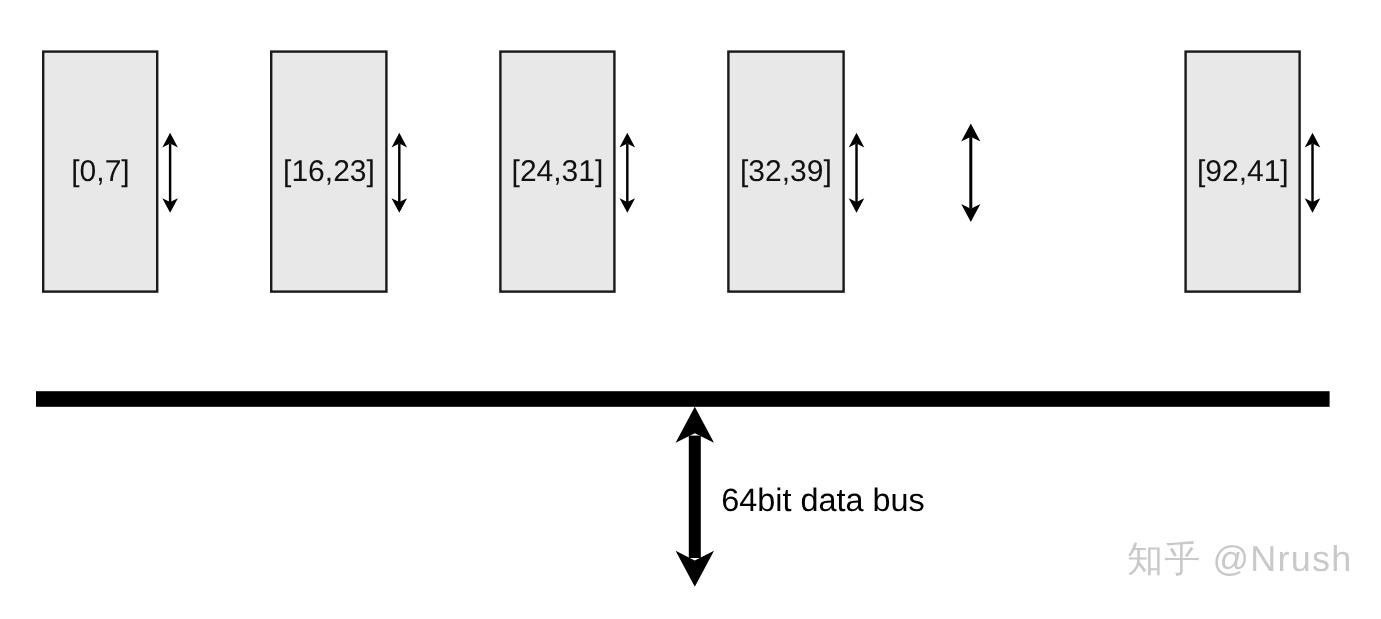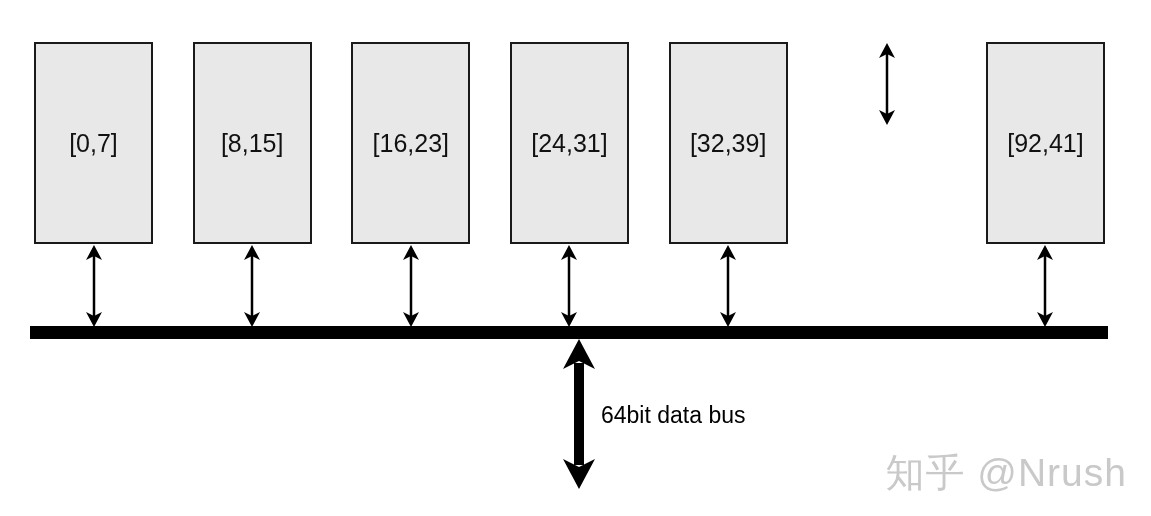--- a/index.html
+++ b/index.html
@@ -26,21 +26,21 @@
     left: 35px;
     top: 42px;
     width: 1069px;
     display: flex;
     justify-content: space-between;
   }
 
   .bank {
     width: 117px;
     display: flex;
-    flex-direction: column;
+    flex-direction: row;
     align-items: center;
   }
 
   .chip {
     width: 119px;
     height: 202px;
     background: var(--box-fill);
     border: 2px solid var(--box-border);
     display: flex;
     align-items: center;
@@ -74,30 +74,30 @@
     left: 561px;
     top: 339px;
     width: 36px;
     height: 150px;
   }
 
   .bus-label {
     position: absolute;
     left: 601px;
     top: 402px;
-    font-size: 23px;
+    font-size: 27px;
     color: #000000;
     white-space: nowrap;
   }
 
   .watermark {
     position: absolute;
     right: 24px;
     top: 446px;
-    font-size: 39px;
+    font-size: 30px;
     color: var(--watermark);
     white-space: nowrap;
     letter-spacing: 1px;
   }
 
   .arrow-shape { fill: var(--ink); stroke: none; }
   .arrow-line  { stroke: var(--ink); stroke-width: 2.5; }
 </style>
 </head>
 <body>
@@ -110,30 +110,20 @@
       <div class="chip">
         <span class="chip-label">[0,7]</span>
       </div>
       <svg class="connector" viewBox="0 0 24 82">
         <line class="arrow-line" x1="12" y1="11" x2="12" y2="71"></line>
         <polygon class="arrow-shape" points="12,0 4,15 12,11 20,15"></polygon>
         <polygon class="arrow-shape" points="12,82 4,67 12,71 20,67"></polygon>
       </svg>
     </div>
 
-    <div class="bank">
-      <div class="chip">
-        <span class="chip-label">[8,15]</span>
-      </div>
-      <svg class="connector" viewBox="0 0 24 82">
-        <line class="arrow-line" x1="12" y1="11" x2="12" y2="71"></line>
-        <polygon class="arrow-shape" points="12,0 4,15 12,11 20,15"></polygon>
-        <polygon class="arrow-shape" points="12,82 4,67 12,71 20,67"></polygon>
-      </svg>
-    </div>
 
     <div class="bank">
       <div class="chip">
         <span class="chip-label">[16,23]</span>
       </div>
       <svg class="connector" viewBox="0 0 24 82">
         <line class="arrow-line" x1="12" y1="11" x2="12" y2="71"></line>
         <polygon class="arrow-shape" points="12,0 4,15 12,11 20,15"></polygon>
         <polygon class="arrow-shape" points="12,82 4,67 12,71 20,67"></polygon>
       </svg>

